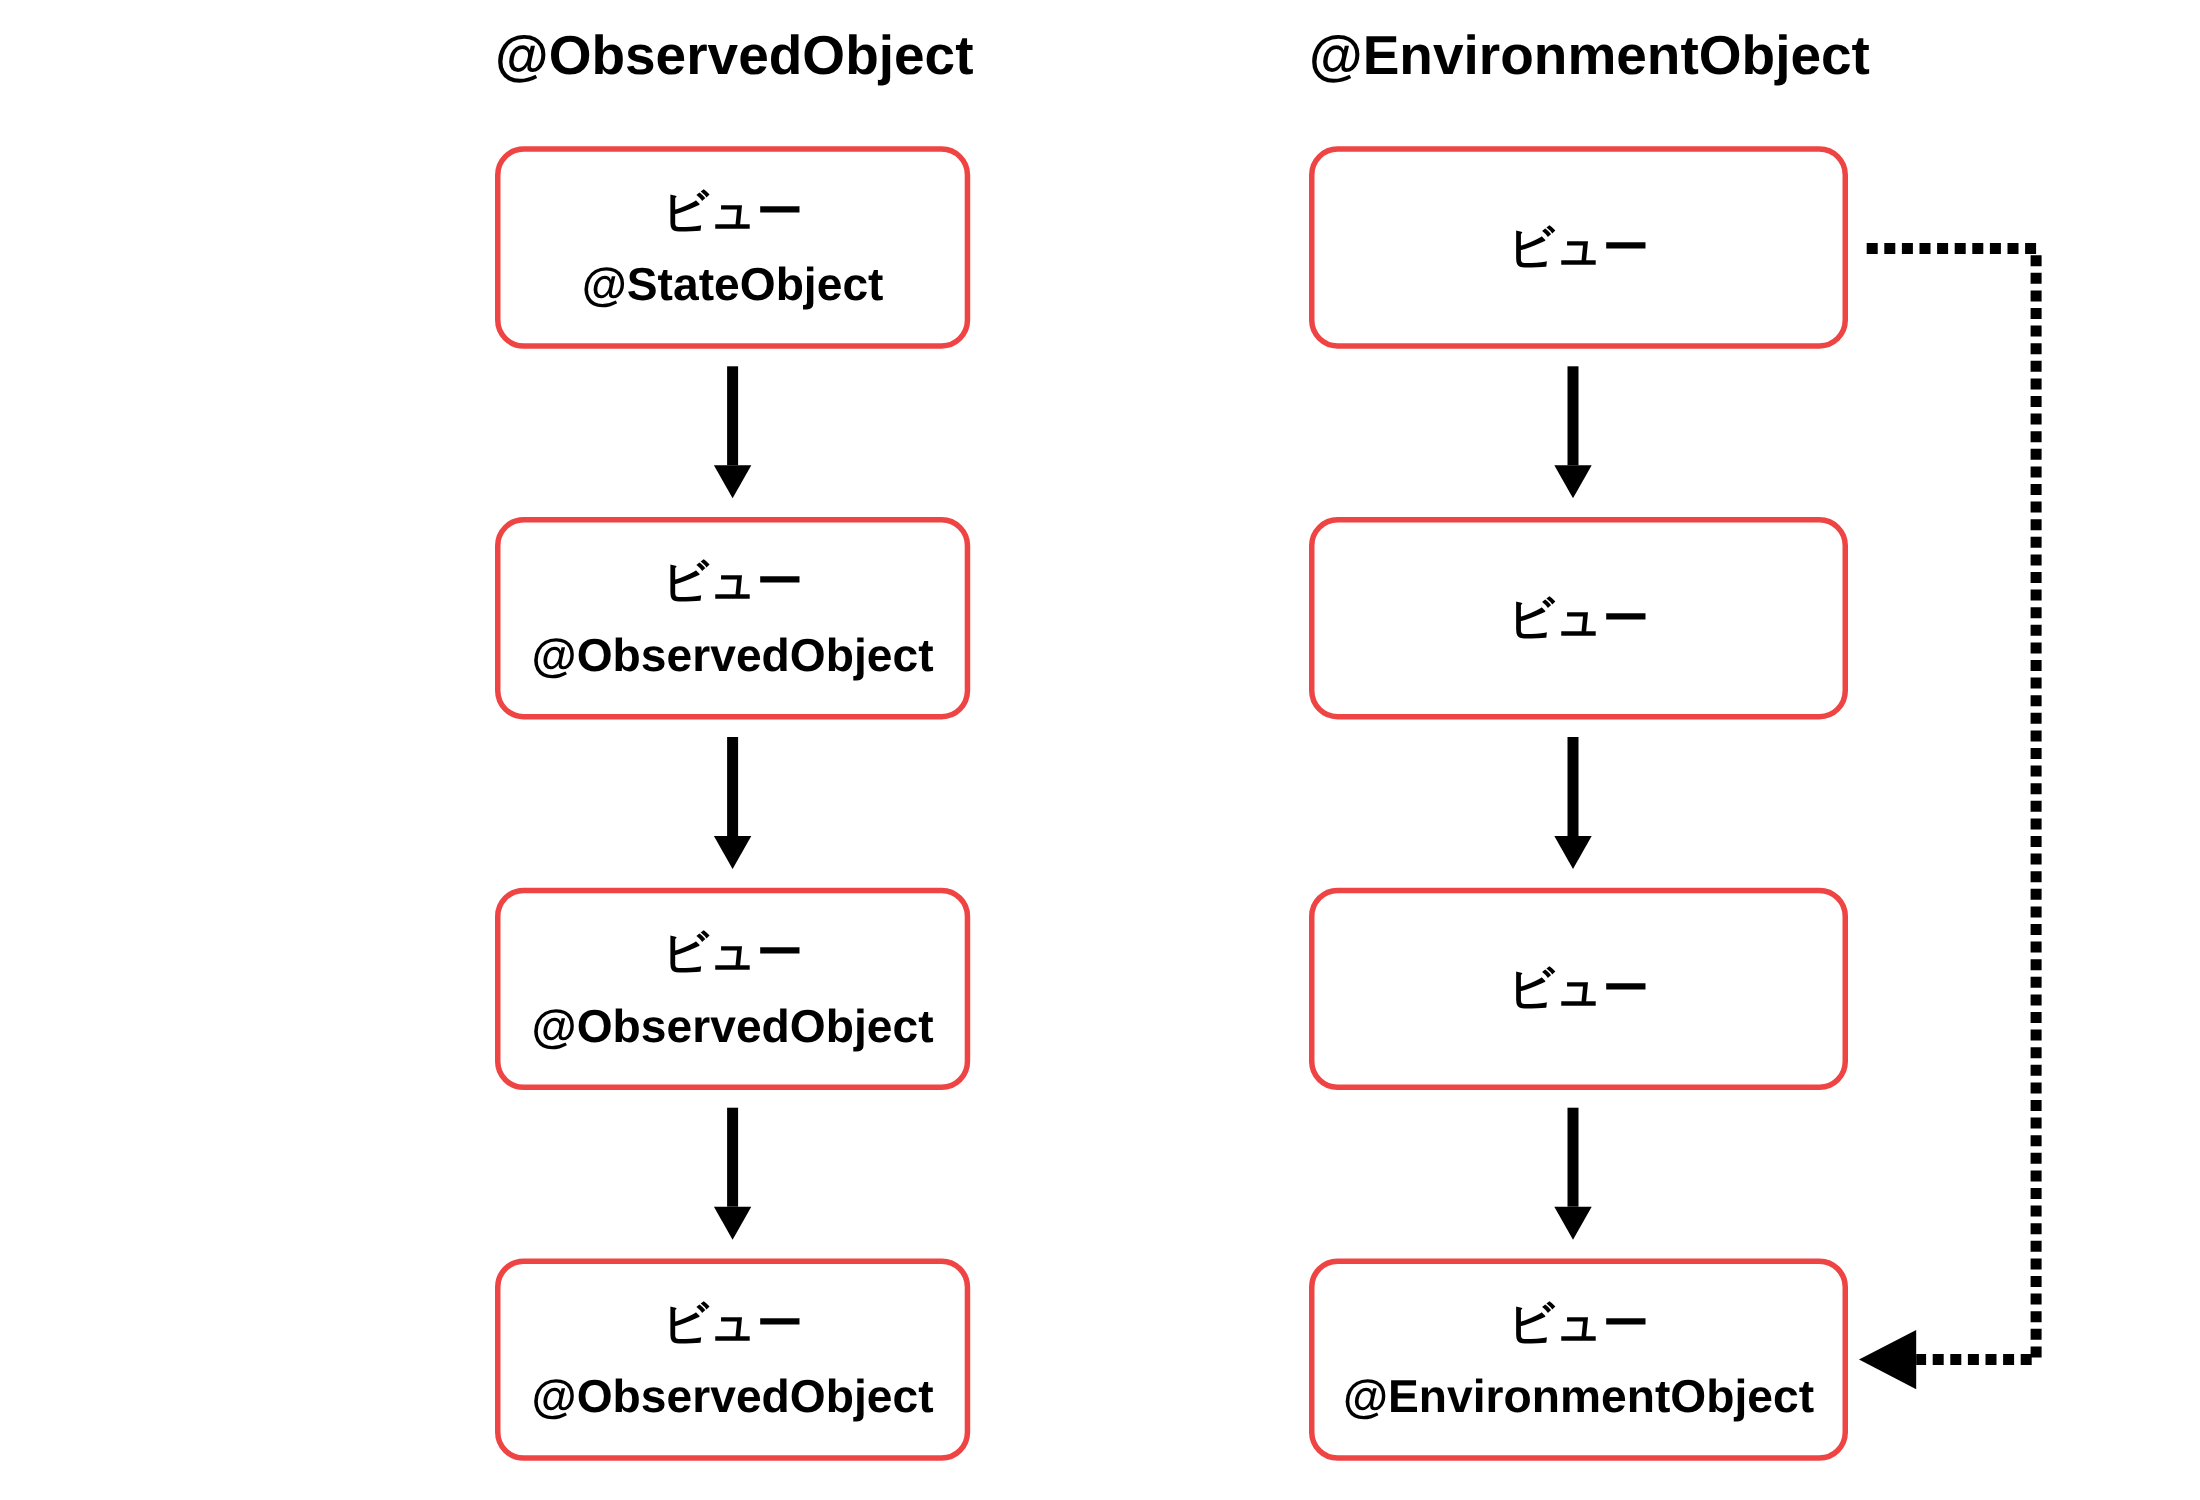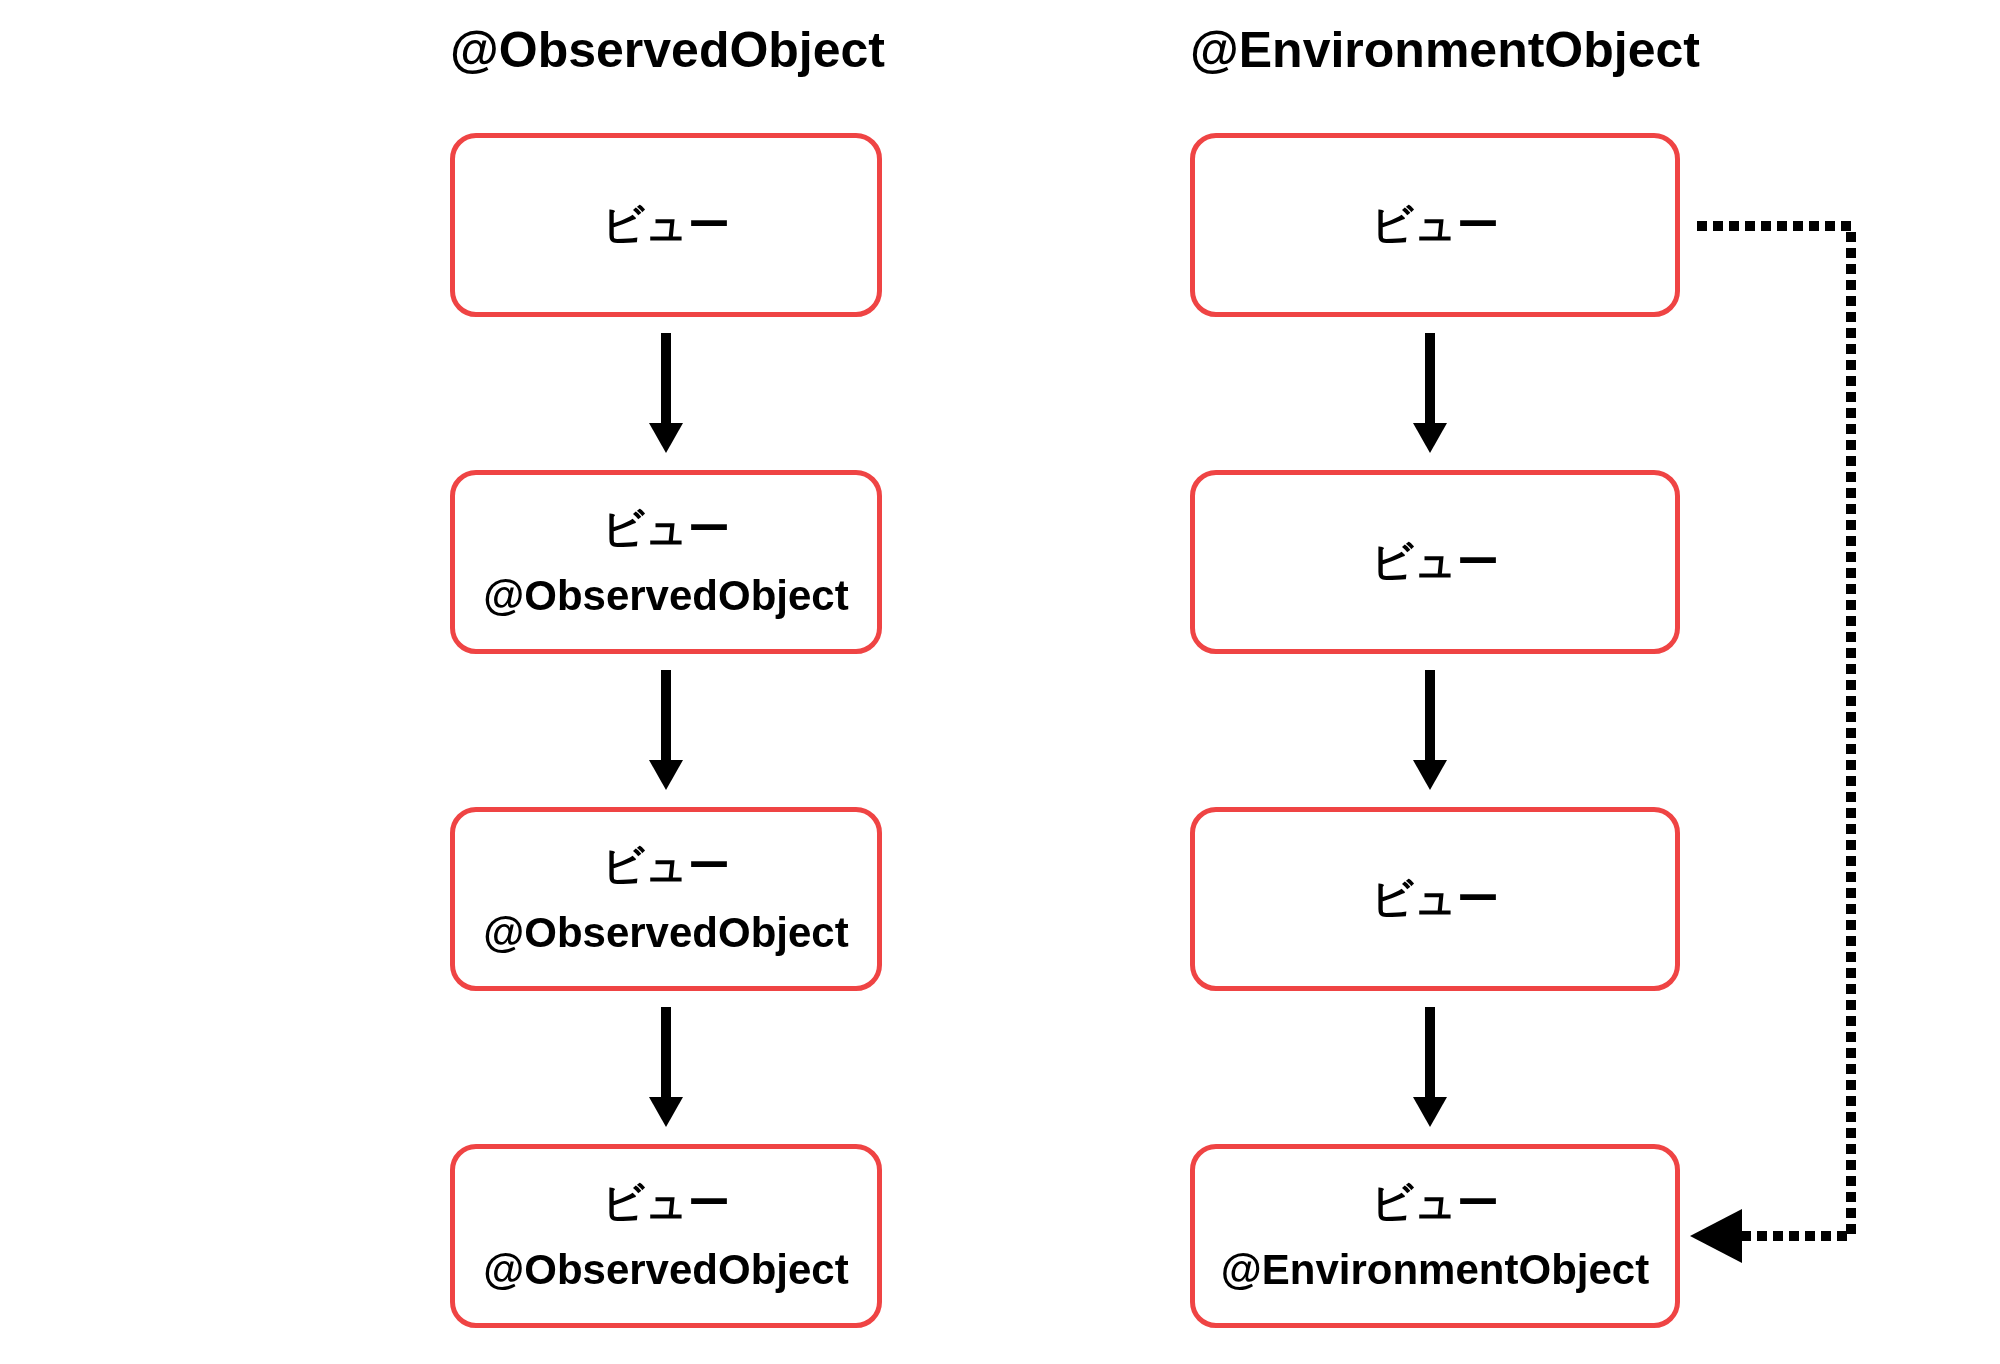--- a/index.html
+++ b/index.html
@@ -76,20 +76,21 @@
 </head>
 <body>
 
 <div class="canvas">
 
   <div class="col-title" style="left:450px; width:432px;">@ObservedObject</div>
   <div class="col-title" style="left:1190px; width:490px;">@EnvironmentObject</div>
 
   <div class="node left-node row1">
     <span class="line">ビュー</span>
+    <span class="line">@StateObject</span>
   </div>
   <div class="node left-node row2">
     <span class="line">ビュー</span>
     <span class="line">@ObservedObject</span>
   </div>
   <div class="node left-node row3">
     <span class="line">ビュー</span>
     <span class="line">@ObservedObject</span>
   </div>
   <div class="node left-node row4">

